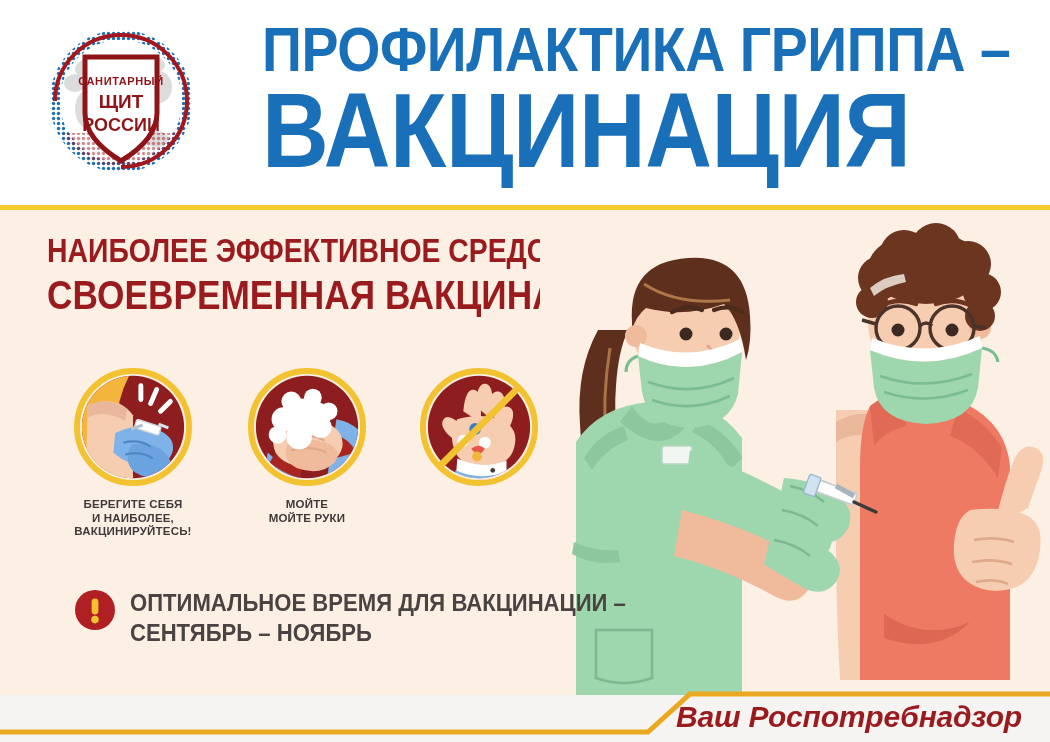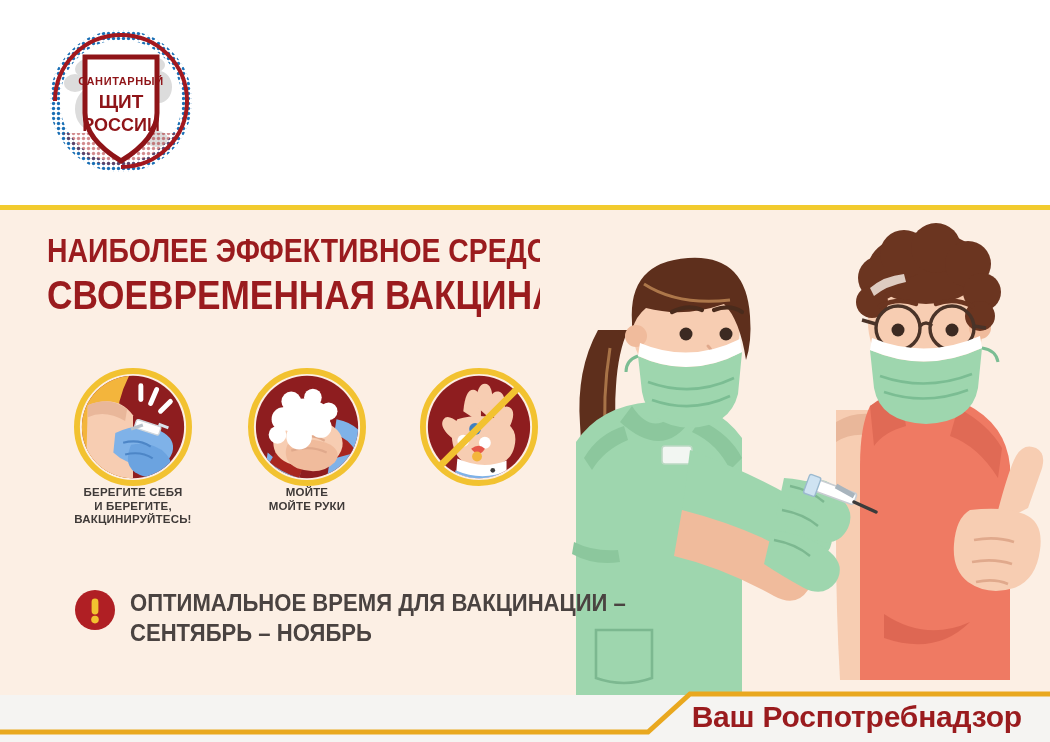--- a/index.html
+++ b/index.html
@@ -39,21 +39,21 @@
   #sub-2{font-size:41px;line-height:46px;margin-top:2px;}
 
   
   #icons{position:absolute;left:47px;top:368px;width:530px;height:175px;}
   .icon-card{position:absolute;top:0;width:160px;}
   #card-0{left:6px;}
   #card-1{left:180px;}
   #card-2{left:352px;}
   .icon-circle{width:118px;height:118px;margin:0 auto;display:block;}
   .icon-caption{
-    text-align:center;color:#3f3a38;font-weight:700;
+    margin-top:12px;text-align:center;color:#3f3a38;font-weight:700;
     font-size:11.5px;line-height:13.5px;letter-spacing:.2px;
     font-family:"Liberation Sans Narrow","Liberation Sans",sans-serif;
   }
 
   
   #callout{position:absolute;left:75px;top:588px;display:flex;align-items:flex-start;gap:15px;}
   #callout-badge{width:40px;height:40px;flex:0 0 40px;margin-top:2px;}
   #callout-text{
     color:#4a4341;font-weight:700;font-size:24px;line-height:30px;
     font-family:"Liberation Sans Narrow","Liberation Sans",sans-serif;
@@ -62,21 +62,21 @@
 
   
   #illustration{position:absolute;left:540px;top:210px;width:510px;height:485px;}
   #illustration svg{display:block;}
 
   
   #footer{position:absolute;left:0;top:695px;width:1050px;height:47px;background:#f5f4f2;}
   #footer-rule{position:absolute;left:0;top:690px;width:1050px;height:47px;pointer-events:none;}
   #footer-text{
     position:absolute;right:28px;top:700px;
-    color:#9a1b1e;font-weight:700;font-size:30px;
+    color:#9a1b1e;font-weight:700;font-style:italic;font-size:30px;
     font-family:"Liberation Sans","DejaVu Sans",sans-serif;
     letter-spacing:-.2px;white-space:nowrap;
   }
 </style>
 </head>
 <body>
 
 <div id="poster">
 
   <div id="header">
@@ -119,20 +119,24 @@
           <rect x="0" y="112" width="160" height="48" fill="url(#dotsRed)" opacity="0.55"></rect>
         </g>
 
         <path d="M44 36 L116 36 L116 92 Q116 118 80 140 Q44 118 44 92 Z" fill="#ffffff" stroke="#8f1418" stroke-width="5"></path>
         <text x="80" y="64" text-anchor="middle" fill="#8f1418" font-family="Liberation Sans, sans-serif" font-size="11" font-weight="700" letter-spacing="0.6">САНИТАРНЫЙ</text>
         <text x="80" y="87" text-anchor="middle" fill="#8f1418" font-family="Liberation Sans, sans-serif" font-size="19" font-weight="700">ЩИТ</text>
         <text x="80" y="110" text-anchor="middle" fill="#8f1418" font-family="Liberation Sans, sans-serif" font-size="18" font-weight="700">РОССИИ</text>
       </svg>
     </div>
 
+    <div id="title-block">
+      <div class="title-line" id="title-1">ПРОФИЛАКТИКА ГРИППА –</div>
+      <div class="title-line" id="title-2">ВАКЦИНАЦИЯ</div>
+    </div>
   </div>
 
   <div id="gold-rule-top"></div>
 
   <div id="body-area"></div>
 
   <div id="subhead">
     <div class="sub-line" id="sub-1">НАИБОЛЕЕ ЭФФЕКТИВНОЕ СРЕДСТВО ЗАЩИТЫ ОТ ГРИППА –</div>
     <div class="sub-line" id="sub-2">СВОЕВРЕМЕННАЯ ВАКЦИНАЦИЯ</div>
   </div>
@@ -306,21 +310,21 @@
 
           <g stroke="#ffffff" stroke-width="5" stroke-linecap="round">
             <path d="M68 18 L68 32"></path>
             <path d="M84 22 L78 36"></path>
             <path d="M98 34 L88 44"></path>
           </g>
         </g>
       </svg>
       <div class="icon-caption">
         <div>БЕРЕГИТЕ СЕБЯ</div>
-        <div>И БЕРЕГИТЕ,</div>
+        <div>И НАИБОЛЕЕ,</div>
         <div>ВАКЦИНИРУЙТЕСЬ!</div>
       </div>
     </div>
 
     <div class="icon-card" id="card-1">
       <svg class="icon-circle" viewBox="0 0 120 120">
         <circle cx="60" cy="60" r="57" fill="none" stroke="#f2c230" stroke-width="6"></circle>
         <circle cx="60" cy="60" r="52" fill="#8e1d1f"></circle>
         <clipPath id="c1">
             <circle cx="60" cy="60" r="52"></circle>

